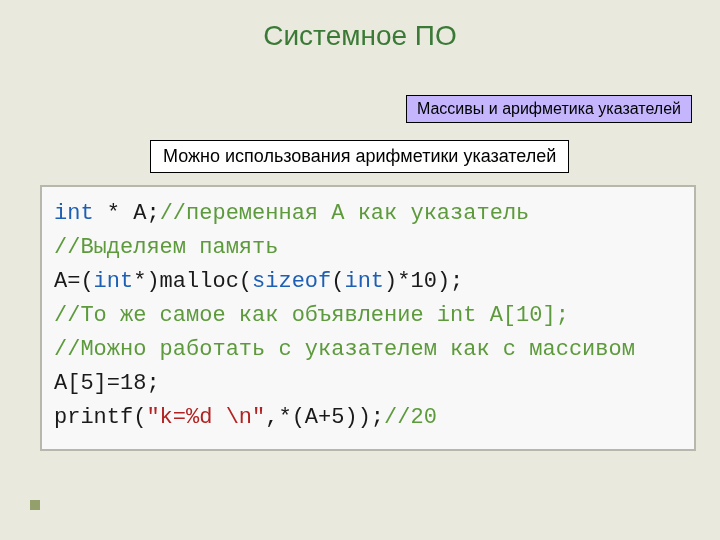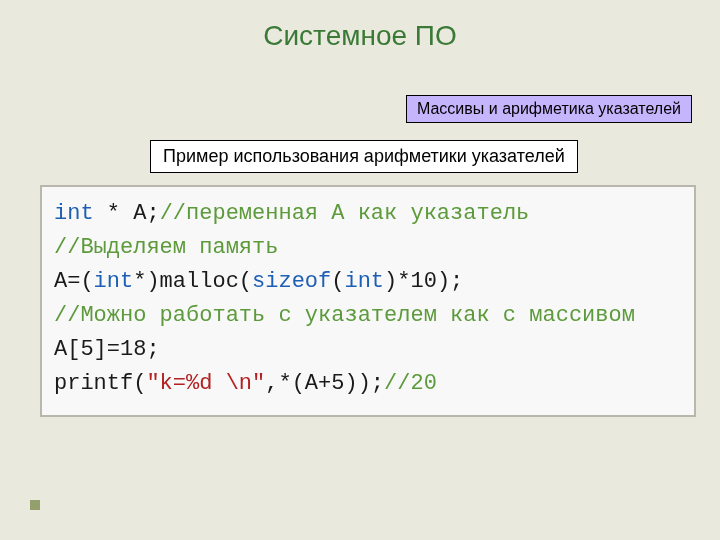--- a/index.html
+++ b/index.html
@@ -64,30 +64,31 @@
     width: 10px;
     height: 10px;
     background: #93a06b;
   }
 </style>
 </head>
 <body>
 
 <div class="title">Системное ПО</div>
 <div class="tag">Массивы и арифметика указателей</div>
-<div class="subtitle">Пример использования арифметики указателей</div>
+<div class="subtitle">Можно использования арифметики указателей</div>
 
 <div class="code-block">
   <div>
     <span class="kw">int</span><span> * A;</span><span class="comment">//переменная А как указатель</span>
   </div>
   <div class="comment">//Выделяем память</div>
   <div>
     <span>A=(</span><span class="kw">int</span><span>*)malloc(</span><span class="kw">sizeof</span><span>(</span><span class="kw">int</span><span>)*10);</span>
   </div>
+  <div class="comment">//То же самое как объявление int A[10];</div>
   <div class="comment">//Можно работать с указателем как с массивом</div>
   <div>A[5]=18;</div>
   <div>
     <span>printf(</span><span class="str">"k=%d \n"</span><span>,*(A+5));</span><span class="comment">//20</span>
   </div>
 </div>
 
 <div class="bullet"></div>
 
 </body></html>

